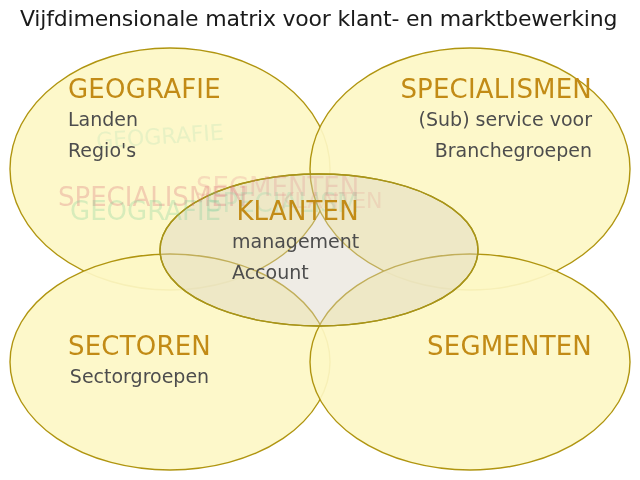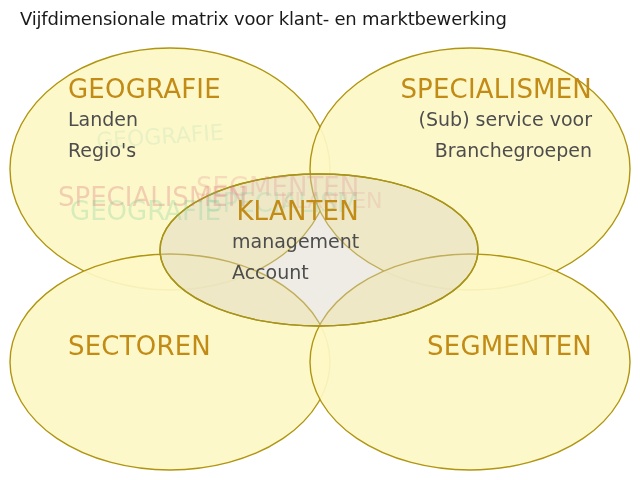--- a/index.html
+++ b/index.html
@@ -24,21 +24,21 @@
   }
 
   
   .title {
     position: absolute;
     left: 20px;
     top: 4px;
     width: 610px;
     height: 32px;
     line-height: 30px;
-    font-size: 18px;
+    font-size: 22px;
     letter-spacing: -0.2px;
     color: #1a1a1a;
     white-space: nowrap;
     font-family: "DejaVu Sans", "Liberation Sans", sans-serif;
   }
 
   
   .venn {
     position: absolute;
     left: 0;
@@ -196,19 +196,20 @@
   </div>
 
   <div class="lobe-text" id="c-text">
     <div class="lobe-head">KLANTEN</div>
     <div class="lobe-line">management</div>
     <div class="lobe-line">Account</div>
   </div>
 
   <div class="lobe-text" id="bl-text">
     <div class="lobe-head">SECTOREN</div>
+    <div class="lobe-line">Sectorgroepen</div>
   </div>
 
   <div class="lobe-text" id="br-text">
     <div class="lobe-head">SEGMENTEN</div>
   </div>
 
 </div>
 
 </body></html>

